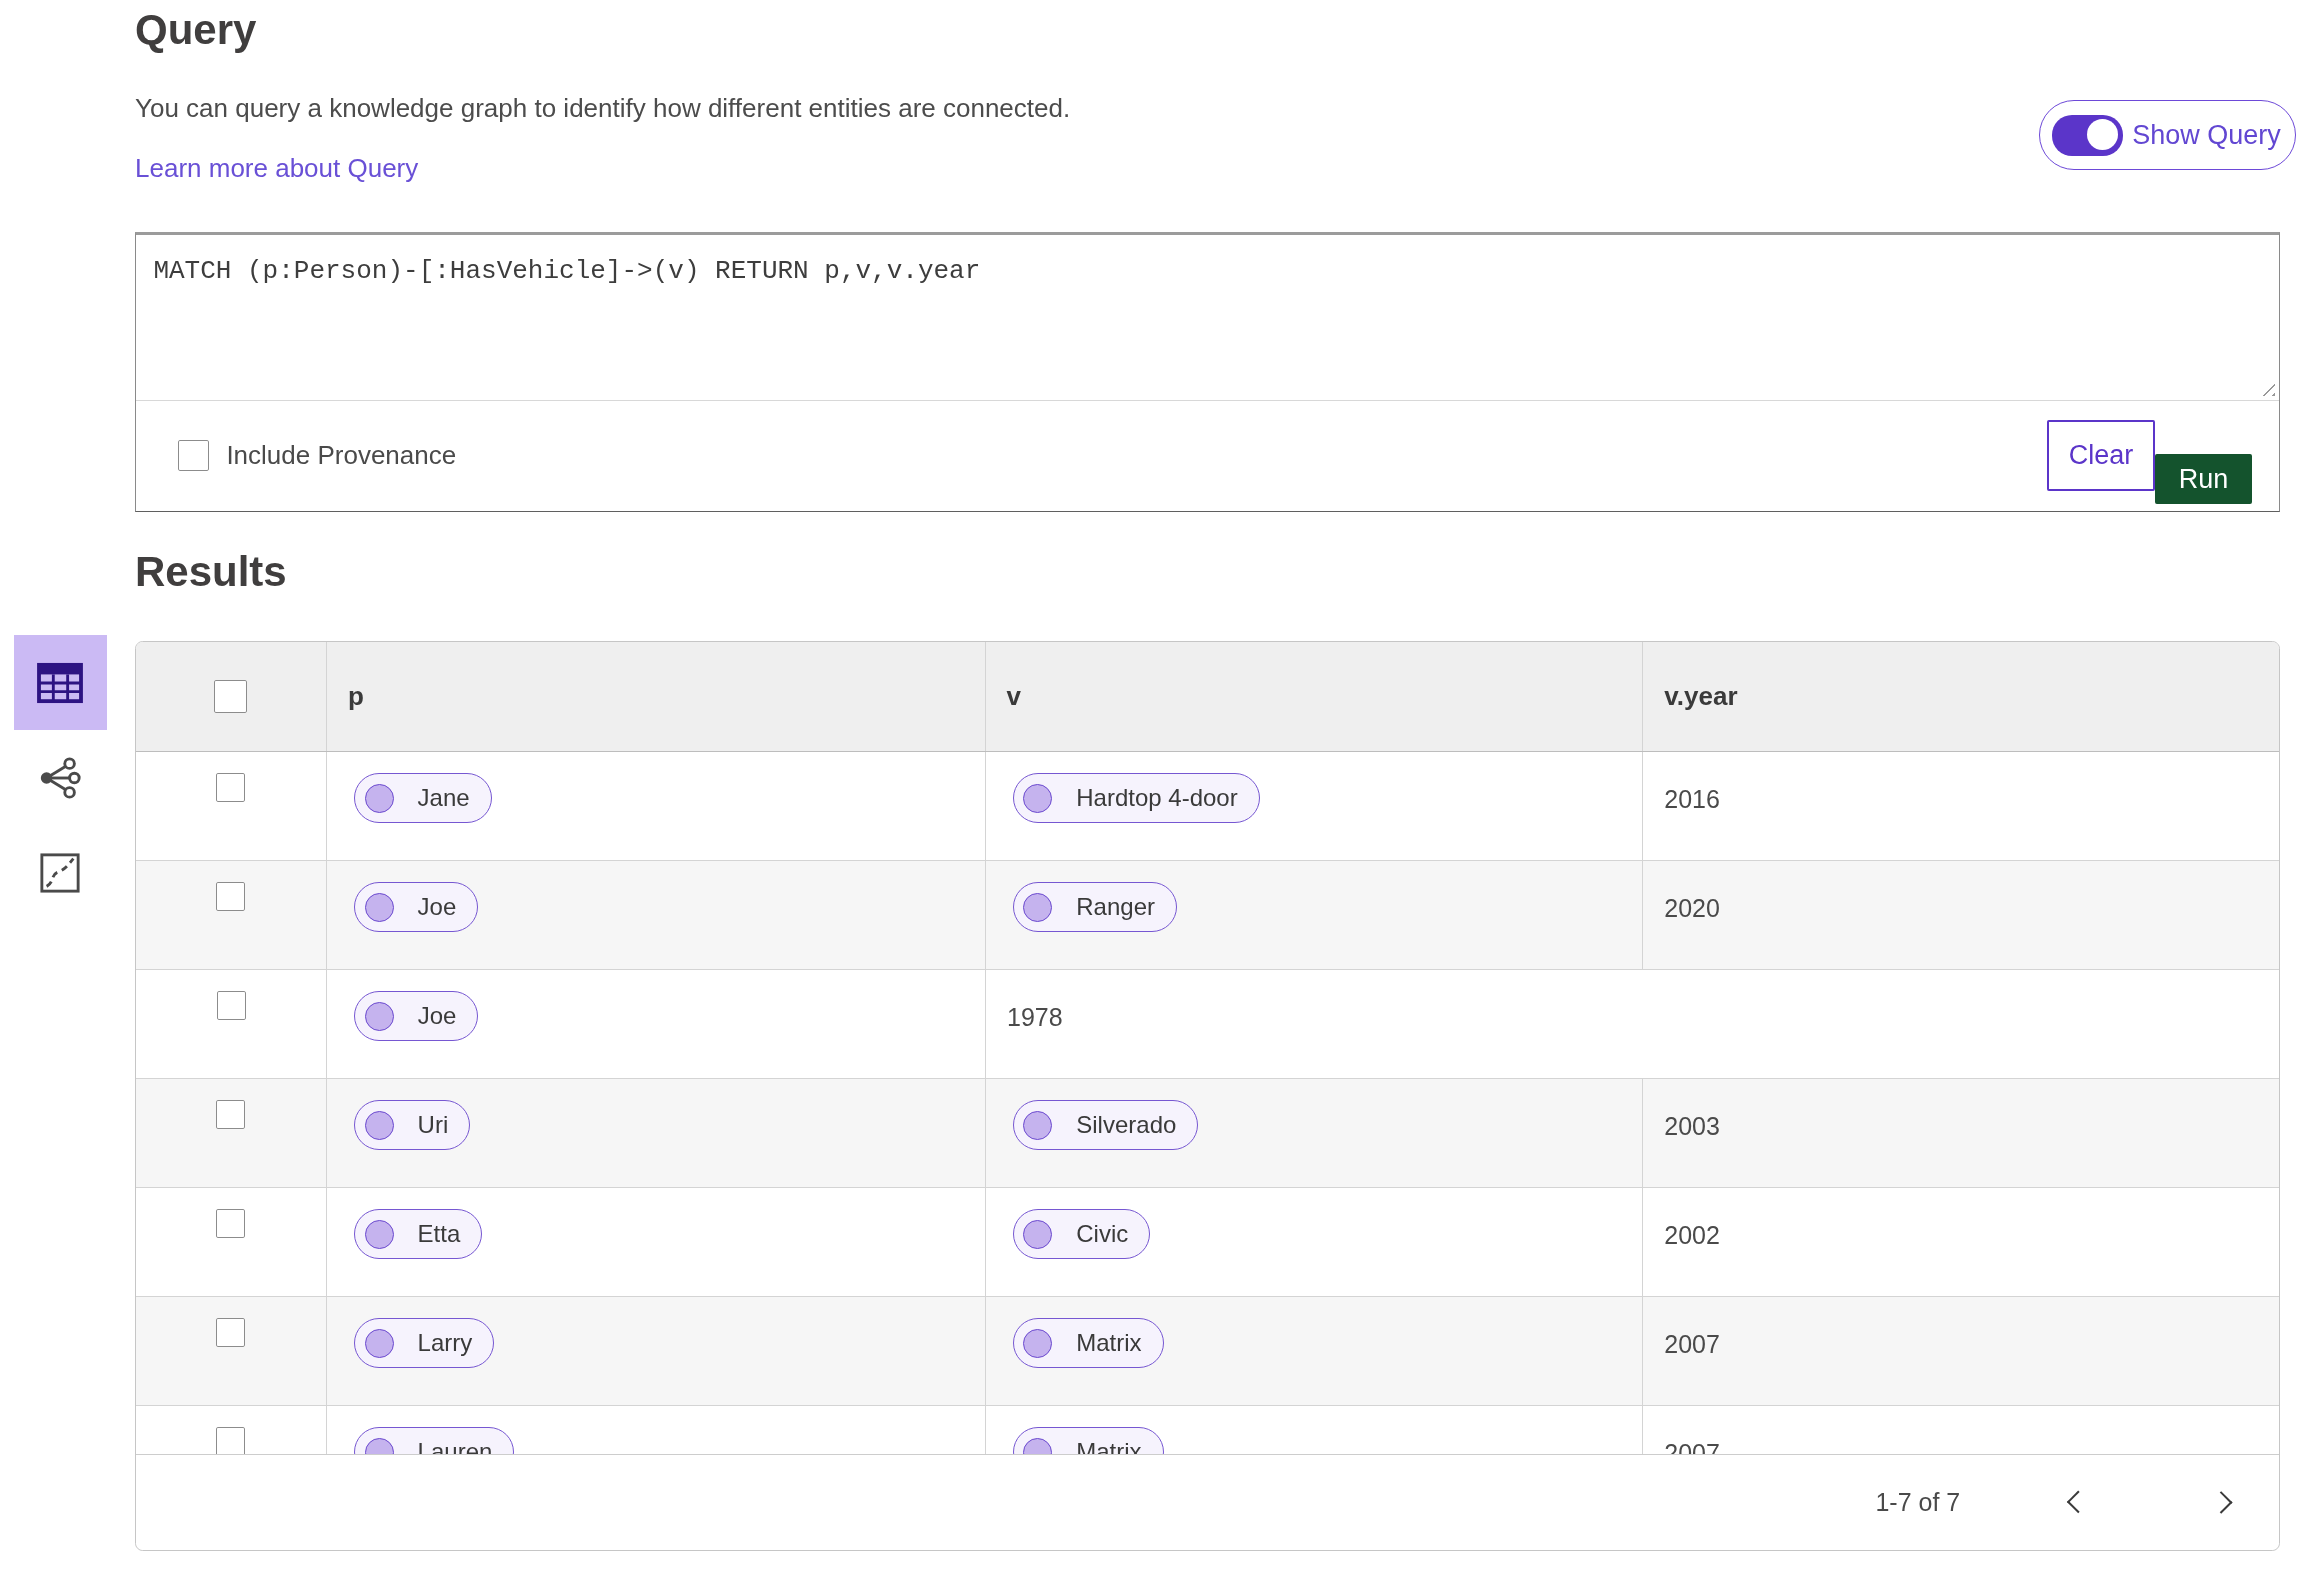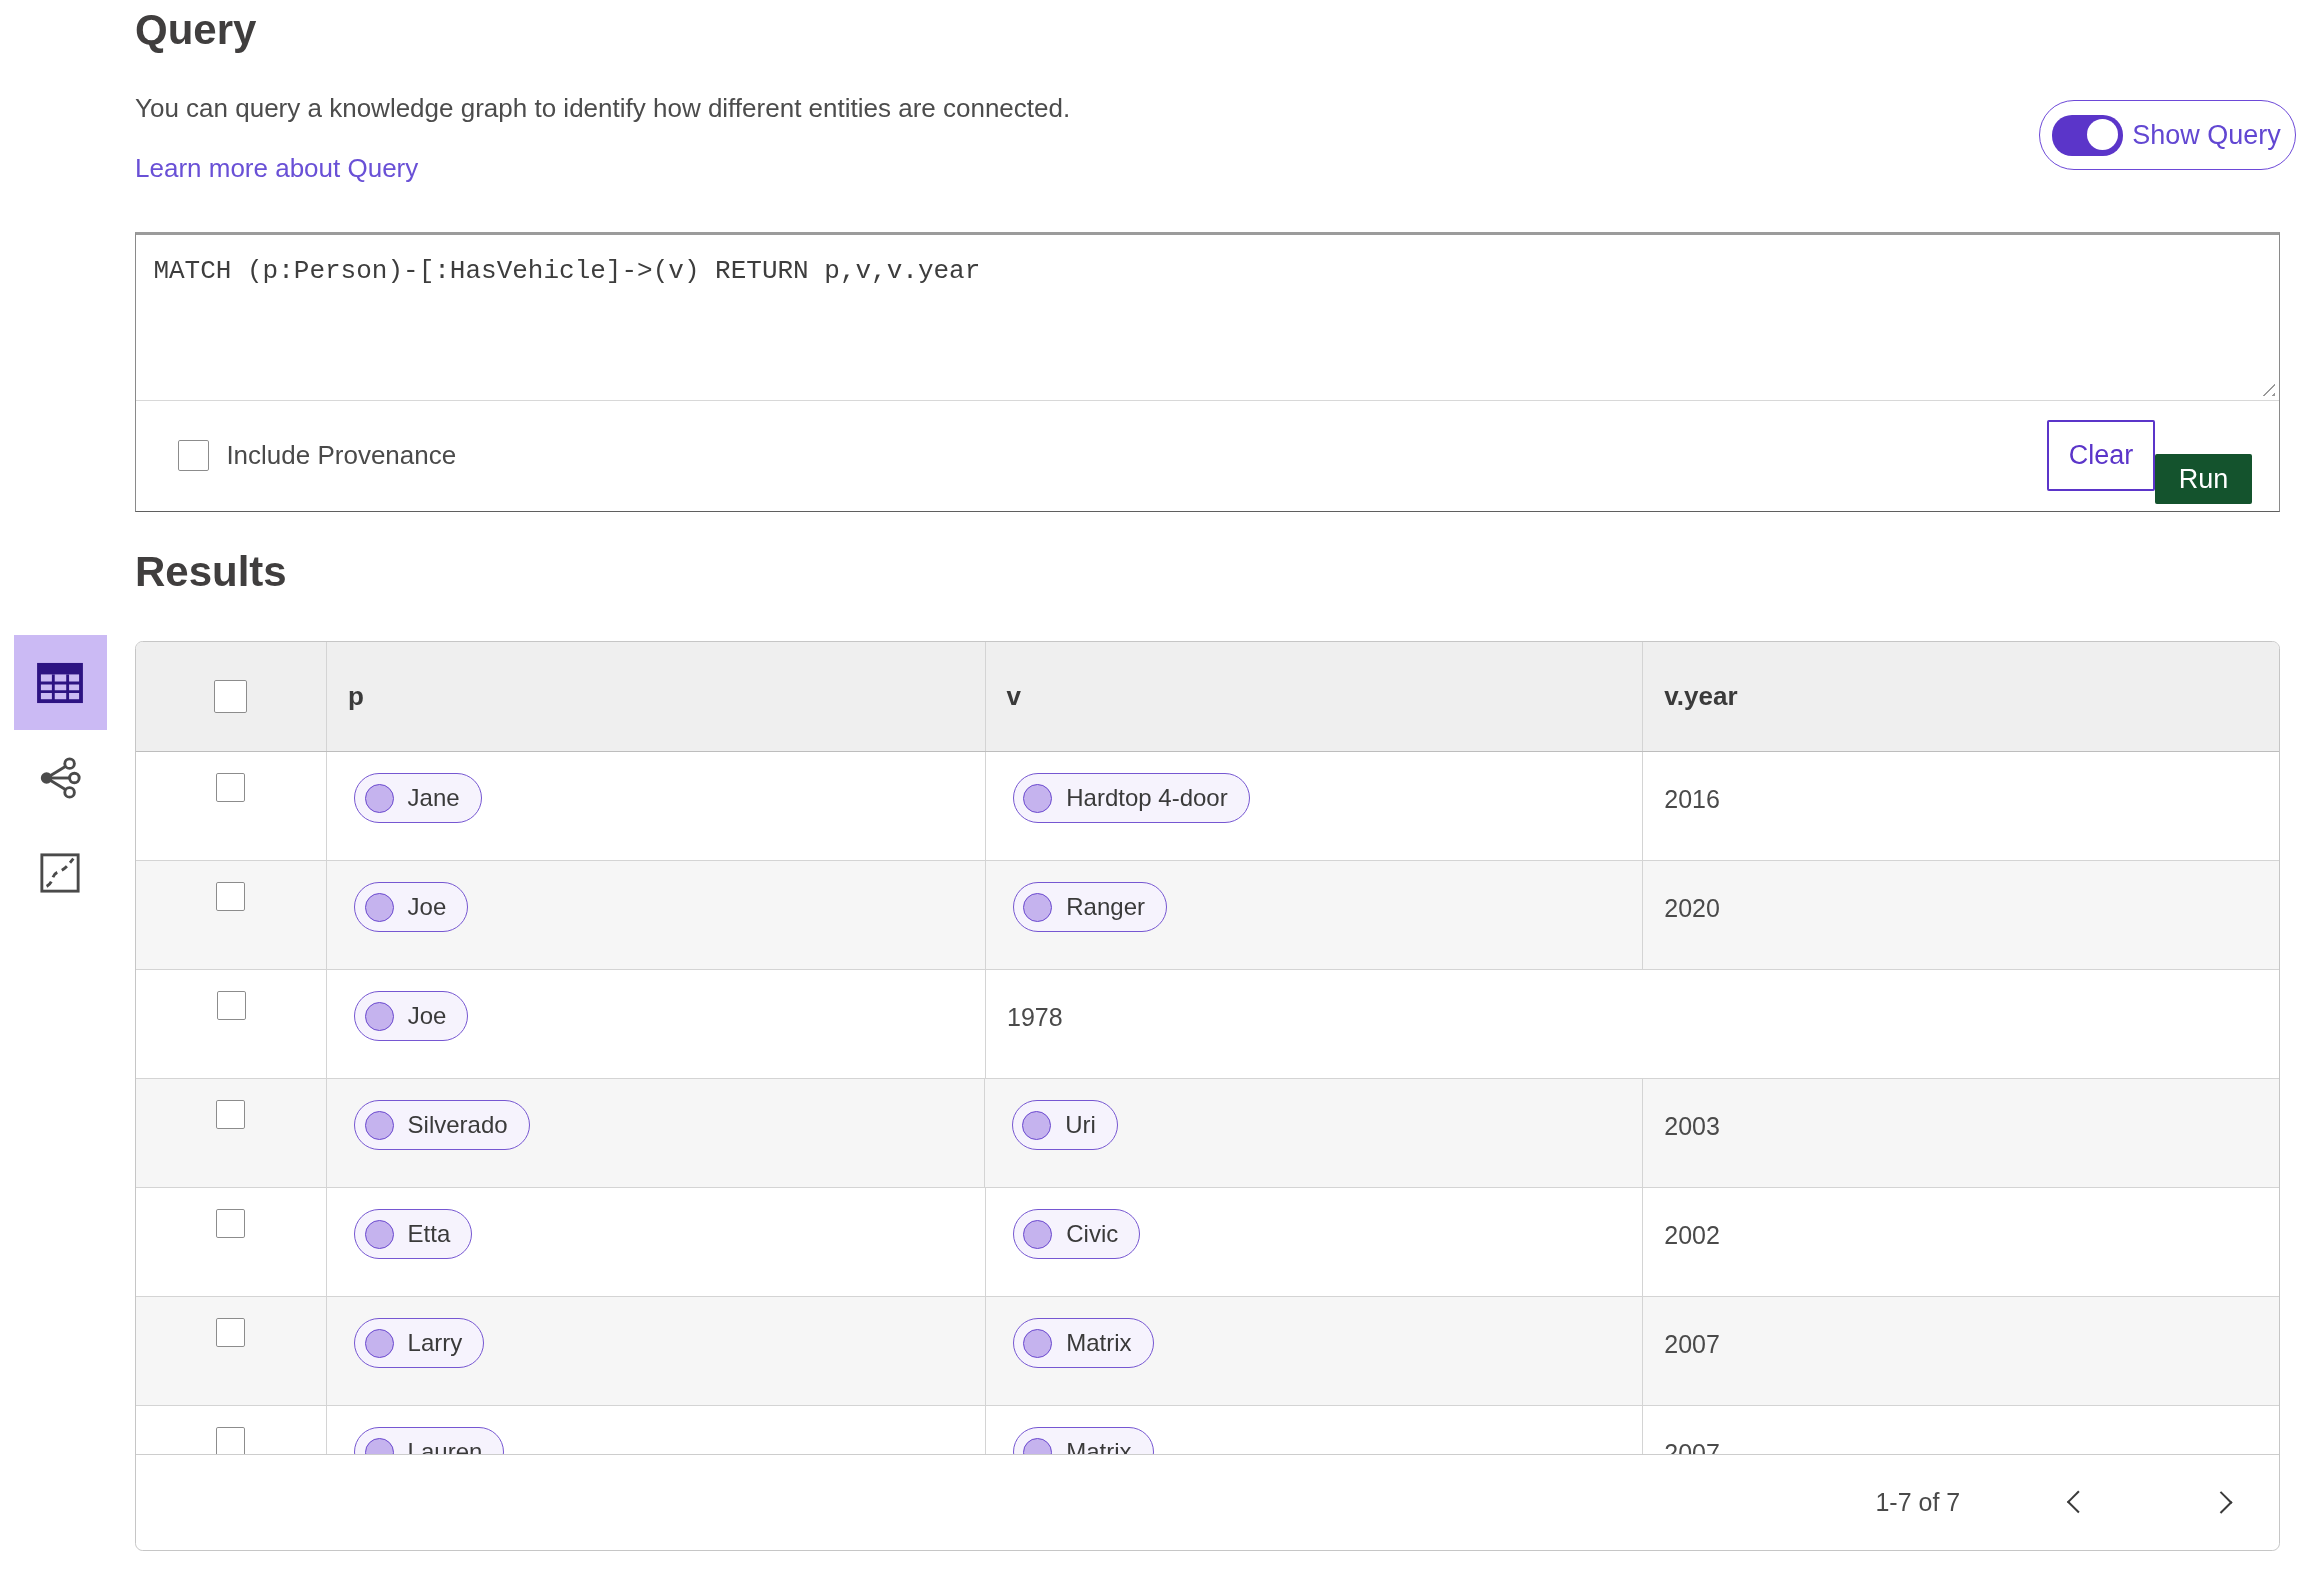--- a/index.html
+++ b/index.html
@@ -58,21 +58,21 @@
   .thead .checkbox { width: 33px; height: 33px; }
 
   .row { display: flex; height: 109px; border-bottom: 1px solid #d4d4d4; background: #fff; }
   .row:nth-child(odd) { background: #f6f6f6; }
   .row .cell { padding-top: 21px; display: flex; align-items: flex-start; }
   .row .c0 { justify-content: center; }
   .row .checkbox { width: 29px; height: 29px; }
 
   .pill { display: inline-flex; align-items: center; height: 50px; margin-left: 27px;
     border: 1.9px solid #7657d2; border-radius: 26px; background: #f6f3fd;
-    padding: 0 21px 0 9.7px; gap: 14px; cursor: pointer; }
+    padding: 0 21px 0 9.7px; gap: 24px; cursor: pointer; }
   .pill .dot { width: 29px; height: 29px; border-radius: 50%; background: #c5b3ee; border: 1.9px solid #6b49cf; flex: none; }
   .pill .pill-label { font-size: 24px; color: #3a3a3a; white-space: nowrap; }
   .year-text { margin-left: 21px; margin-top: 11.6px; font-size: 25px; color: #4a4a4a; }
 
   .pagination { position: absolute; left: 0; right: 0; bottom: 0; height: 96px; background: #fff;
     border-top: 1px solid #cdcdcd; border-radius: 0 0 7.7px 7.7px;
     display: flex; align-items: center; justify-content: flex-end; padding-right: 50px; gap: 37px; }
   .range-label { font-size: 25px; color: #4a4a4a; margin-right: 73px; }
   .chev { width: 16.4px; height: 16.4px; border-left: 2.9px solid #3a3a3a; border-bottom: 2.9px solid #3a3a3a; cursor: pointer; }
   .chev-left  { transform: rotate(45deg); margin-right: 89px; }
@@ -205,30 +205,30 @@
       </div>
     <div class="cell c3">
         <span class="year-text">1978</span>
       </div>
   </div>
 
   <div class="row">
     <div class="cell c0">
         <span class="checkbox"></span>
       </div>
+    <div class="cell c1">
+        <span class="pill">
+          <span class="dot"></span>
+          <span class="pill-label">Uri</span>
+        </span>
+      </div>
     <div class="cell c2">
         <span class="pill">
           <span class="dot"></span>
           <span class="pill-label">Silverado</span>
-        </span>
-      </div>
-    <div class="cell c1">
-        <span class="pill">
-          <span class="dot"></span>
-          <span class="pill-label">Uri</span>
         </span>
       </div>
     <div class="cell c3">
         <span class="year-text">2003</span>
       </div>
   </div>
 
   <div class="row">
     <div class="cell c0">
         <span class="checkbox"></span>

